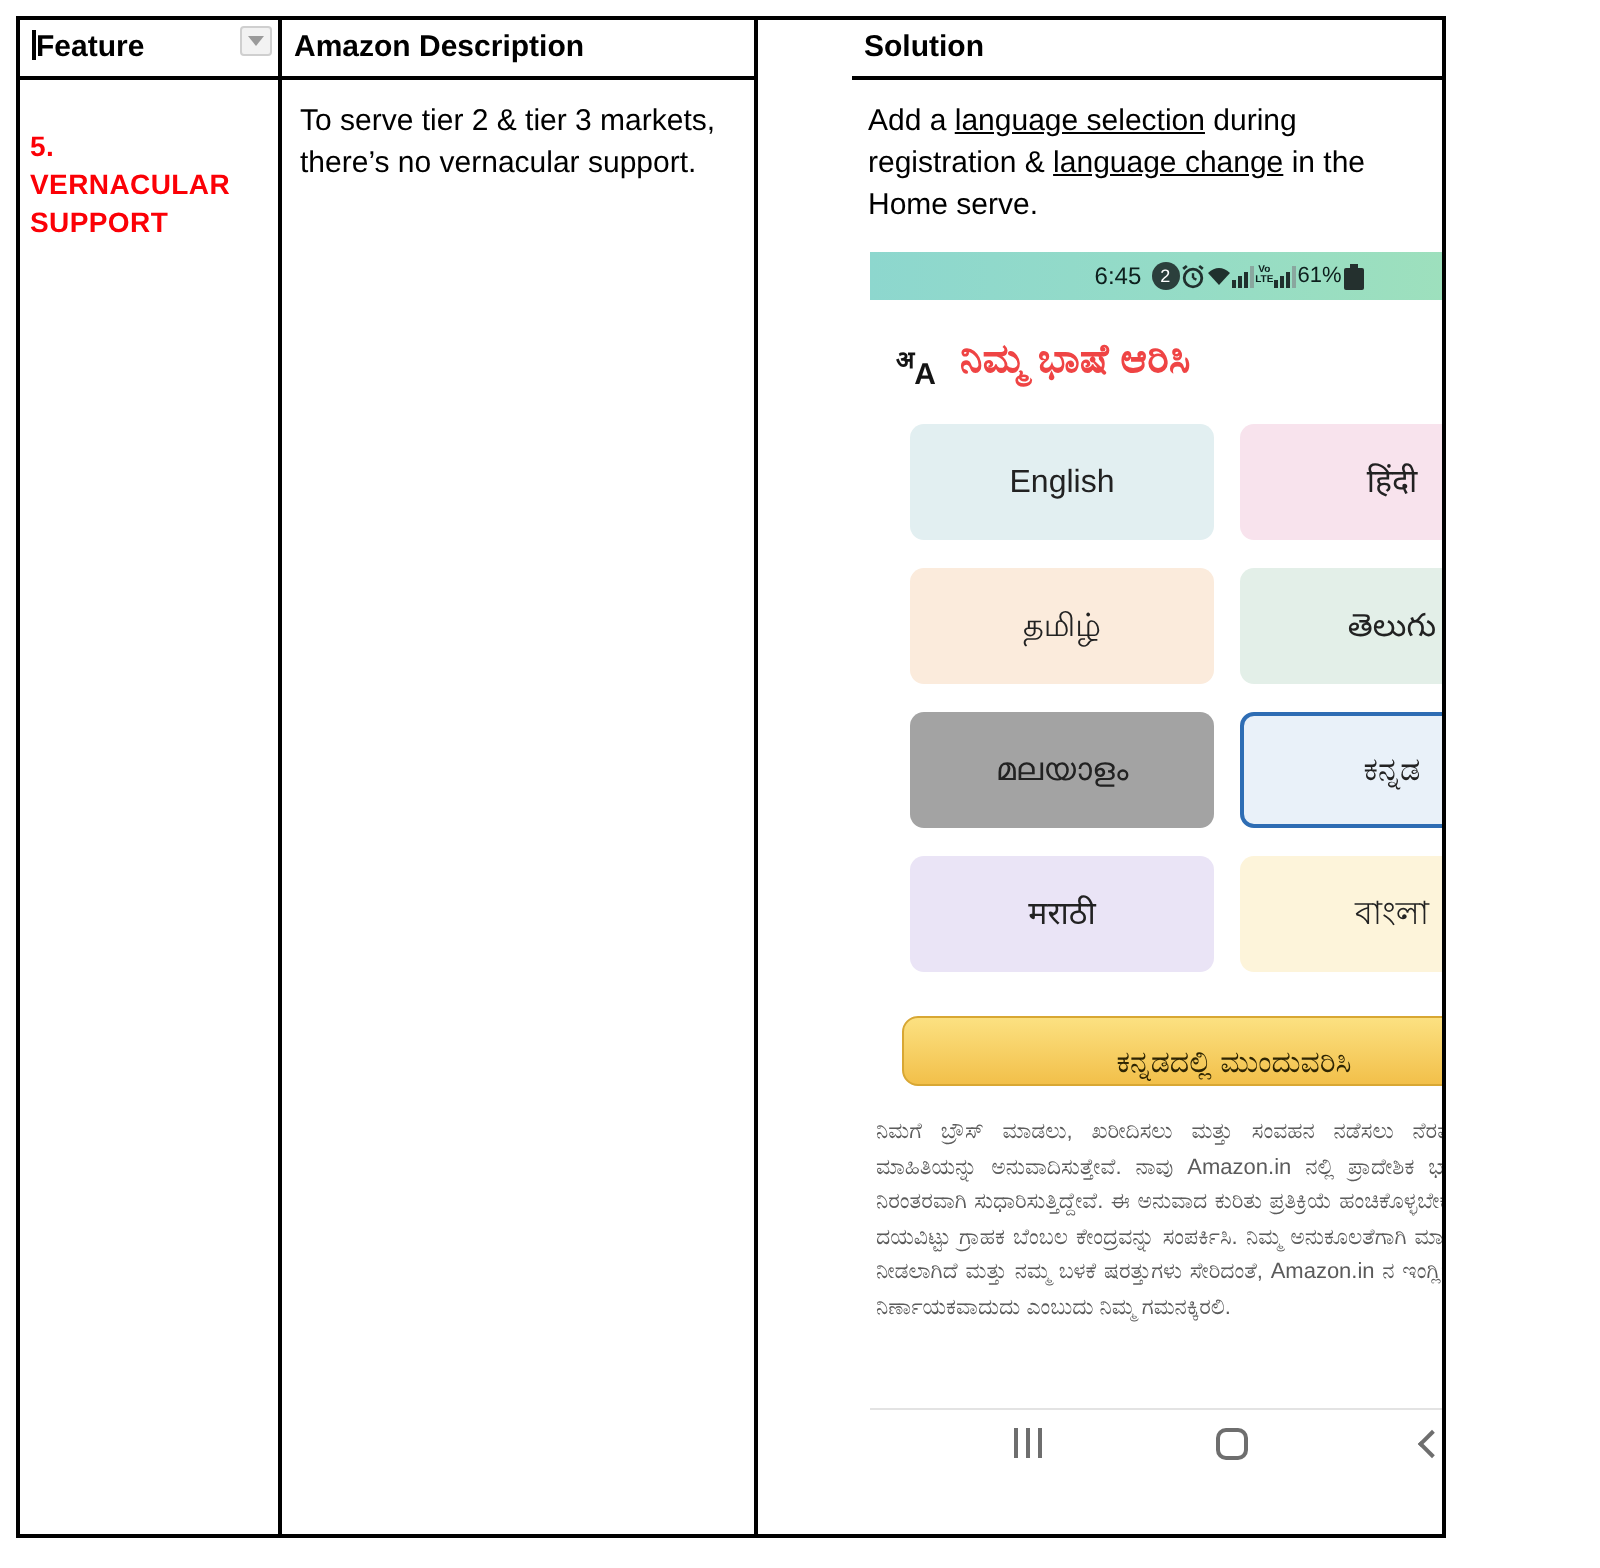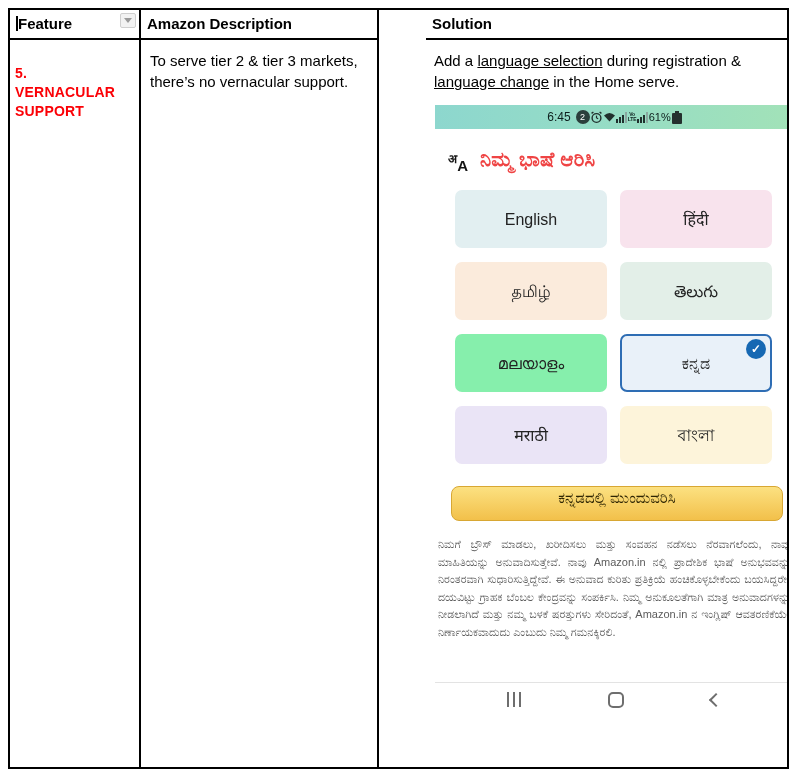--- a/index.html
+++ b/index.html
@@ -1,18 +1,18 @@
 <!DOCTYPE html>
 <html><head>
 <meta charset="utf-8">
 <style>
   * { margin:0; padding:0; box-sizing:border-box; }
   html,body { width:800px; height:784px; background:#fff; font-family:"Liberation Sans", sans-serif; color:#000; overflow:hidden; }
 
-  .doc-table { position:absolute; left:8px; top:8px; width:781px; height:761px; border:2px solid #000; display:grid; grid-template-columns:131px 238px 1fr; grid-template-rows:30px 1fr; background:#fff; }
+  .doc-table { position:absolute; left:8px; top:8px; width:715px; height:761px; border:2px solid #000; display:grid; grid-template-columns:131px 238px 1fr; grid-template-rows:30px 1fr; background:#fff; }
   .cell { border-right:2px solid #000; overflow:hidden; }
   .cell.last { border-right:none;margin-left:47px; }
   .hdr { border-bottom:2px solid #000; font-weight:bold; font-size:15px; padding:5px 6px 0 6px; position:relative; white-space:nowrap; }
 
   .caret { display:inline-block; width:2px; height:15px; background:#000; vertical-align:-2px; margin-right:0px; }
   .filter-btn { position:absolute; top:3px; right:3px; width:16px; height:15px; background:#f2f2f2; border:1px solid #cfcfcf; border-radius:2px; display:flex; align-items:center; justify-content:center; }
   .filter-btn .tri { width:0; height:0; border-left:4px solid transparent; border-right:4px solid transparent; border-top:5px solid #9a9a9a; }
 
   .feature-cell { padding:24px 6px 0 5px; }
   .feature-line { color:#fb0006; font-weight:bold; font-size:14px; line-height:19px; letter-spacing:0.2px; }
@@ -41,21 +41,21 @@
   .translate-icon { color:#141414; white-space:nowrap; }
   .translate-icon .small { font-size:12px; font-weight:bold; vertical-align:8px; }
   .translate-icon .big { font-size:15px; font-weight:bold; }
   .lang-title { font-size:20px; font-weight:bold; color:#ef4444; letter-spacing:0.2px; }
 
   .lang-grid { display:grid; grid-template-columns:152px 152px; column-gap:13px; row-gap:14px; margin:14px 0 0 20px; }
   .lang-btn { height:58px; border-radius:7px; display:flex; align-items:center; justify-content:center; font-size:16px; color:#222; position:relative; border:1px solid transparent; }
   .lang-btn.selected { border:2px solid #2e6db4; }
   .check-badge { position:absolute; top:3px; right:4px; width:20px; height:20px; border-radius:50%; background:#1668b3; color:#fff; font-size:12px; font-weight:bold; display:flex; align-items:center; justify-content:center; }
 
-  .continue-btn { margin:22px 10px 0 16px; height:35px; border-radius:8px; background:linear-gradient(180deg,#fce181,#f2c04a); border:1px solid #d8a733; display:flex; align-items:flex-start; justify-content:center; font-size:15px; color:#2e2503; }
+  .continue-btn { margin:22px 10px 0 16px; height:35px; border-radius:8px; background:linear-gradient(180deg,#fce181,#f2c04a); border:1px solid #d8a733; display:flex; align-items:flex-end; justify-content:center; font-size:15px; color:#2e2503; }
 
   .disclaimer { margin:15px 3px 0 3px; font-size:11px; line-height:17.5px; color:#5b5b5b; text-align:justify; }
 
   .navbar { margin-top:41px; border-top:1px solid #e3e3e3; height:34px; display:flex; align-items:center; justify-content:space-between; padding:0 72px 0 72px; }
   .recents { display:flex; gap:4px; }
   .recents i { display:block; width:2px; height:15px; background:#6e6e6e; }
   .home-btn { width:16px; height:16px; border:2px solid #6e6e6e; border-radius:5px; }
   .back-btn { width:10px; height:10px; border-left:2px solid #6e6e6e; border-bottom:2px solid #6e6e6e; transform:rotate(45deg); }
 </style>
 </head>
@@ -147,21 +147,21 @@
           </div>
         <div class="lang-btn" style="background-color: rgb(248, 227, 237);">
             <span>हिंदी</span>
           </div>
         <div class="lang-btn" style="background-color: rgb(251, 235, 220);">
             <span>தமிழ்</span>
           </div>
         <div class="lang-btn" style="background-color: rgb(227, 239, 232);">
             <span>తెలుగు</span>
           </div>
-        <div class="lang-btn" style="background-color: #86efac;">
+        <div class="lang-btn" style="background-color: #a3a3a3;">
             <span>മലയാളം</span>
           </div>
         <div class="lang-btn selected" style="background-color: rgb(233, 241, 249);">
           <span>ಕನ್ನಡ</span>
           <span class="check-badge">✓</span>
         </div>
         <div class="lang-btn" style="background-color: rgb(234, 228, 246);">
             <span>मराठी</span>
           </div>
         <div class="lang-btn" style="background-color: rgb(253, 244, 218);">

